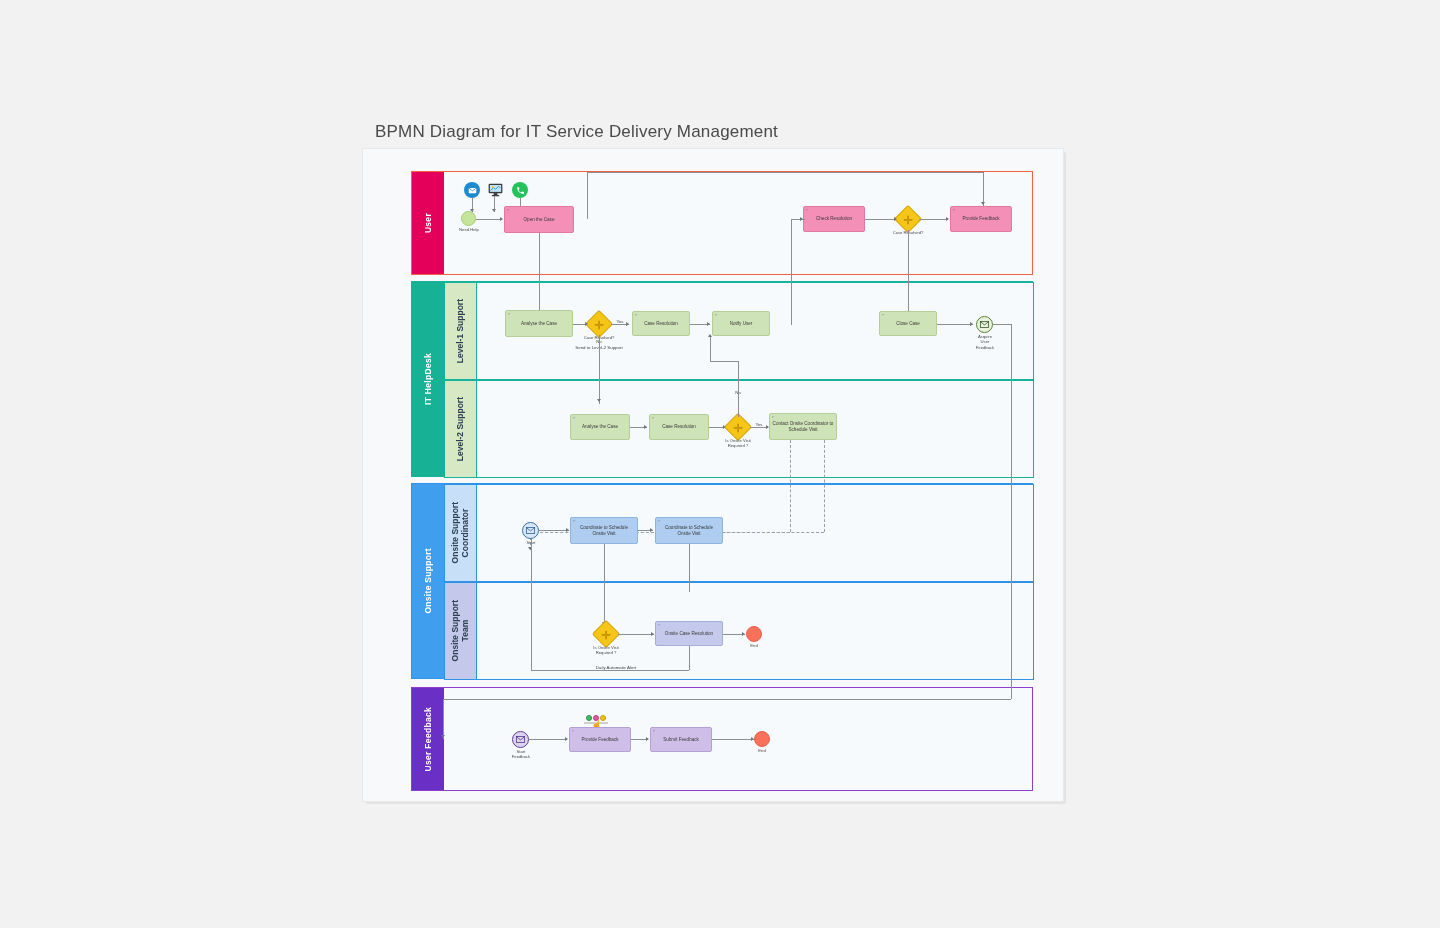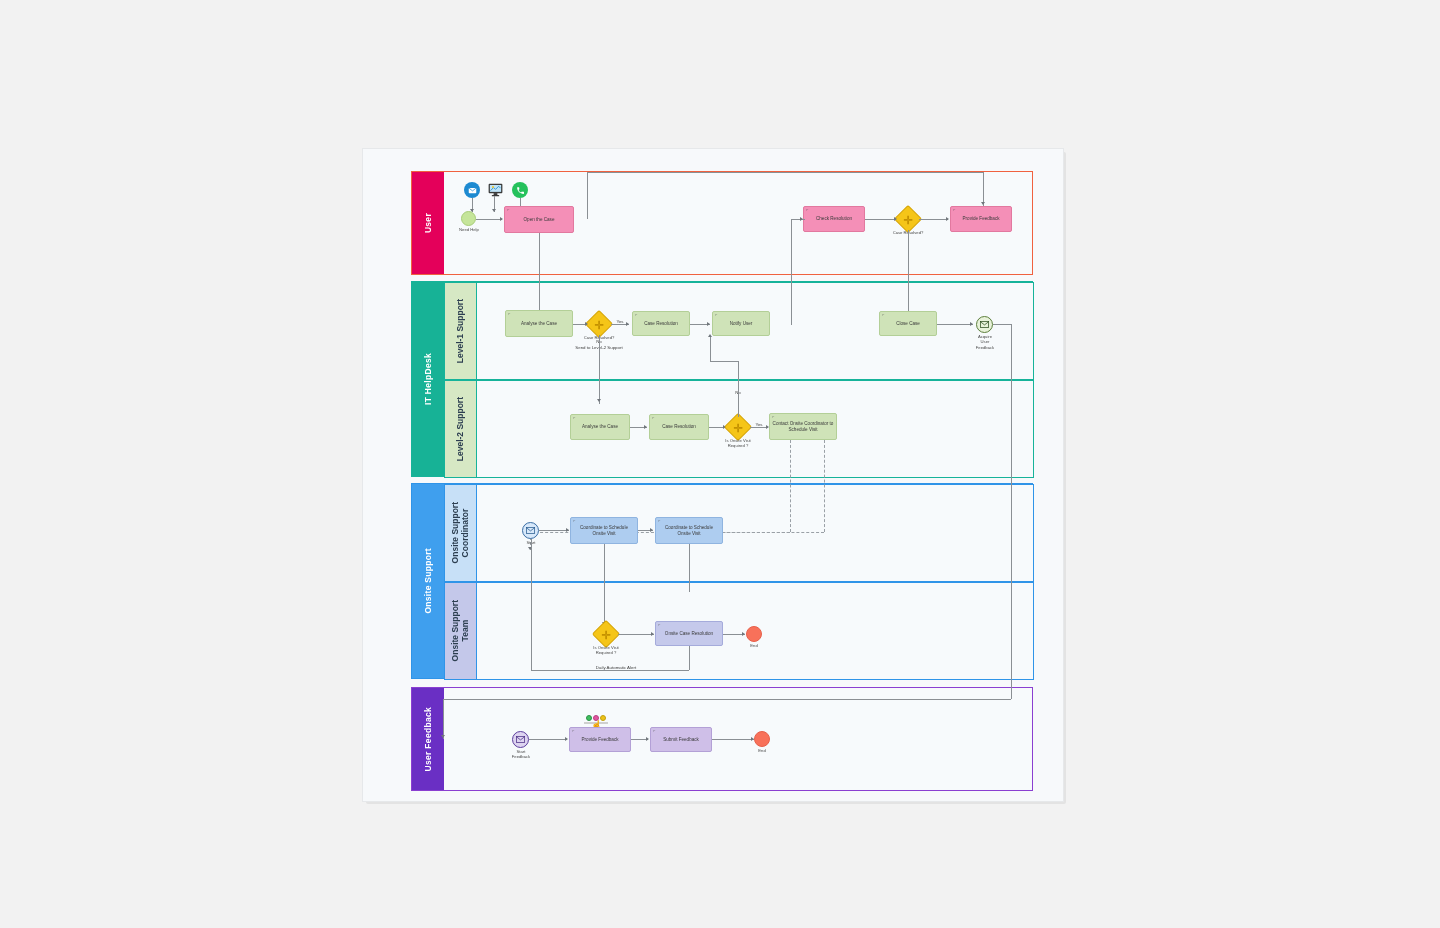--- a/index.html
+++ b/index.html
@@ -133,20 +133,21 @@
   .emo-p{background:#e0559f;border:1px solid #b93f82;}
   .emo-y{background:#edc218;border:1px solid #c2a00f;}
   .emoji-tray{position:absolute;height:1.5px;background:#cfcfcf;}
   .cursor-hand{position:absolute;font-size:9px;line-height:1;color:#c9a28a;}
 </style>
 </head>
 <body>
 
 <div class="page">
 
+  <div class="diagram-title">BPMN Diagram for IT Service Delivery Management</div>
 
   <div class="canvas-shadow"></div>
   <div class="canvas">
 
     <div class="pool" style="left:48px;top:22px;width:622px;height:104px;border:1.5px solid #f0613f;">
       <div class="pool-head" style="width:32px;background:#e4005a;">
         <span>User</span>
       </div>
     </div>
 

